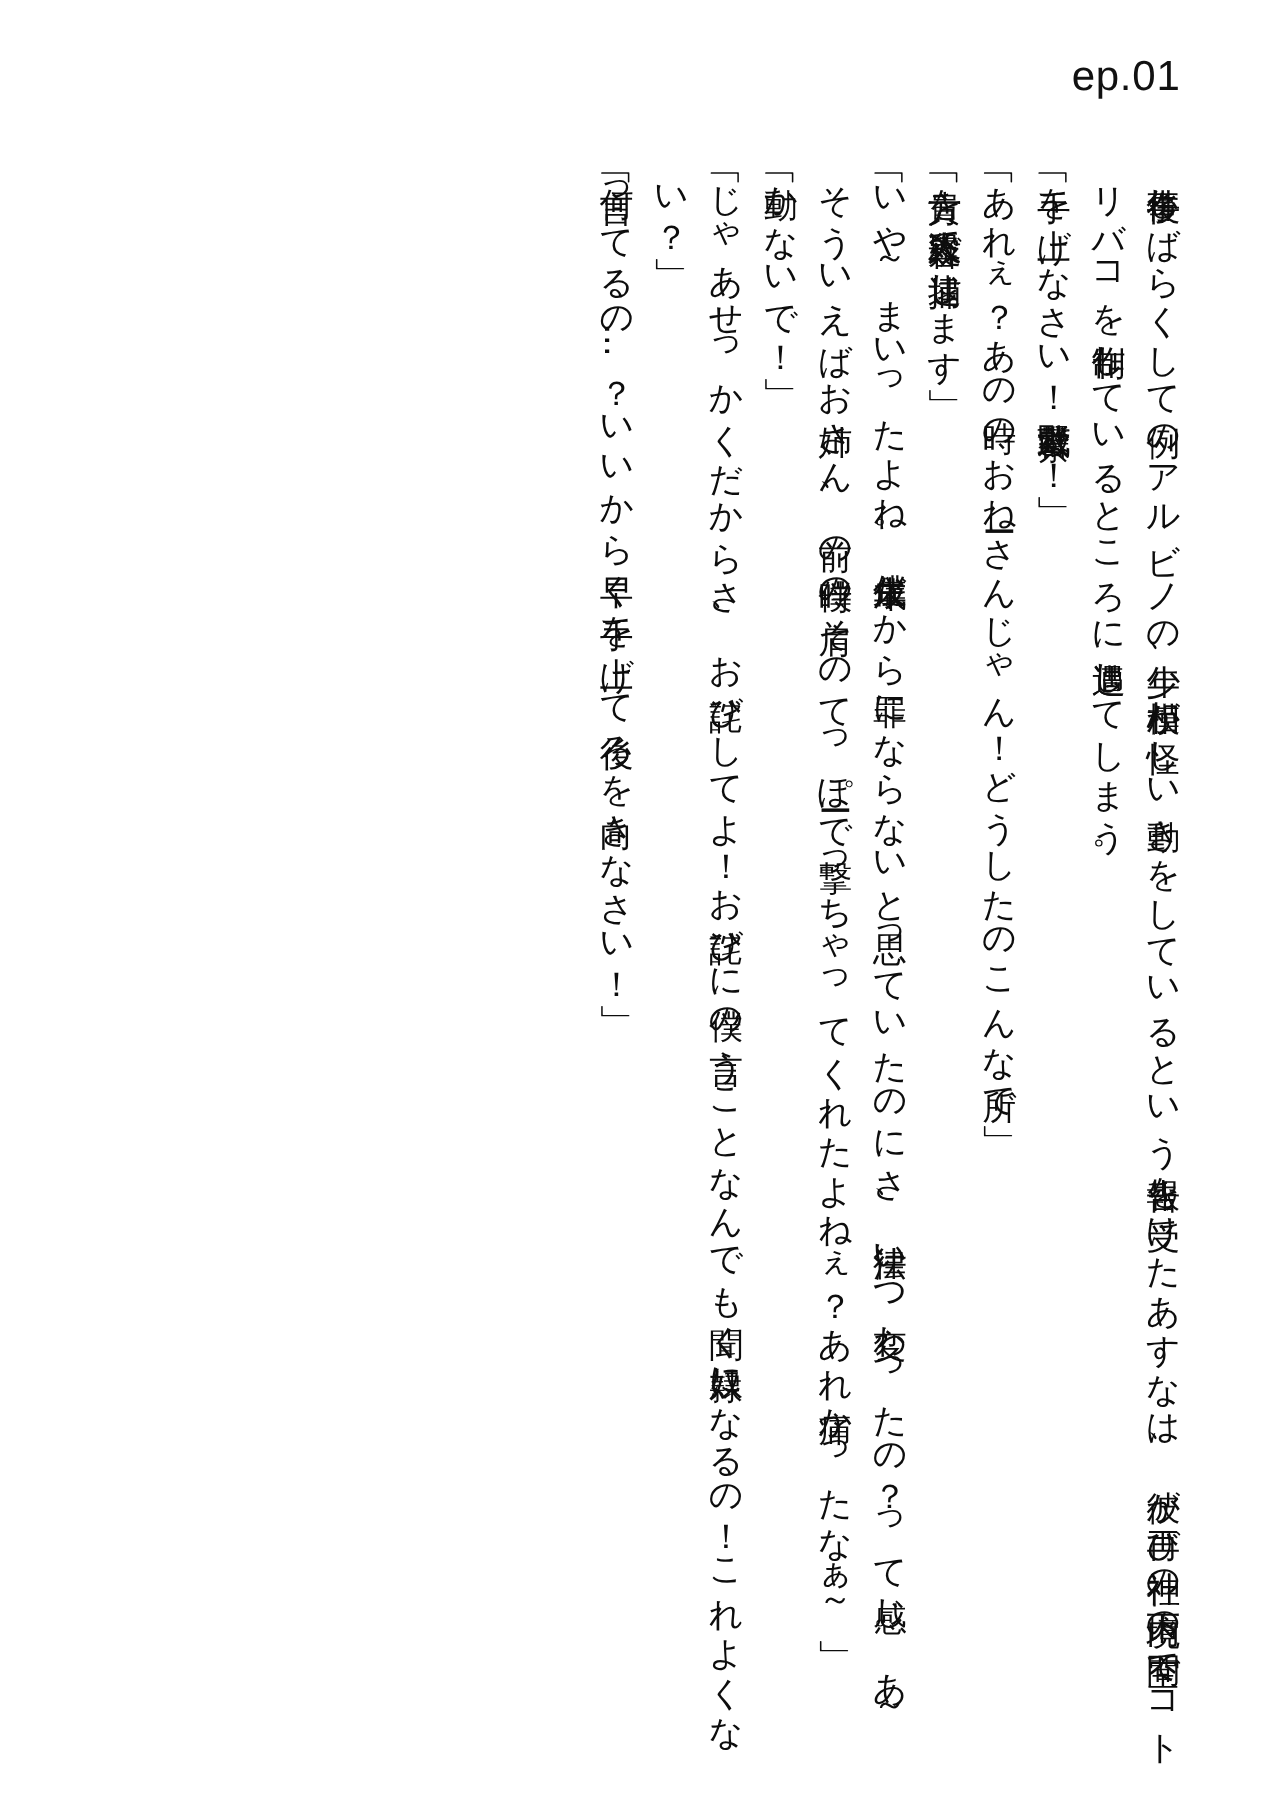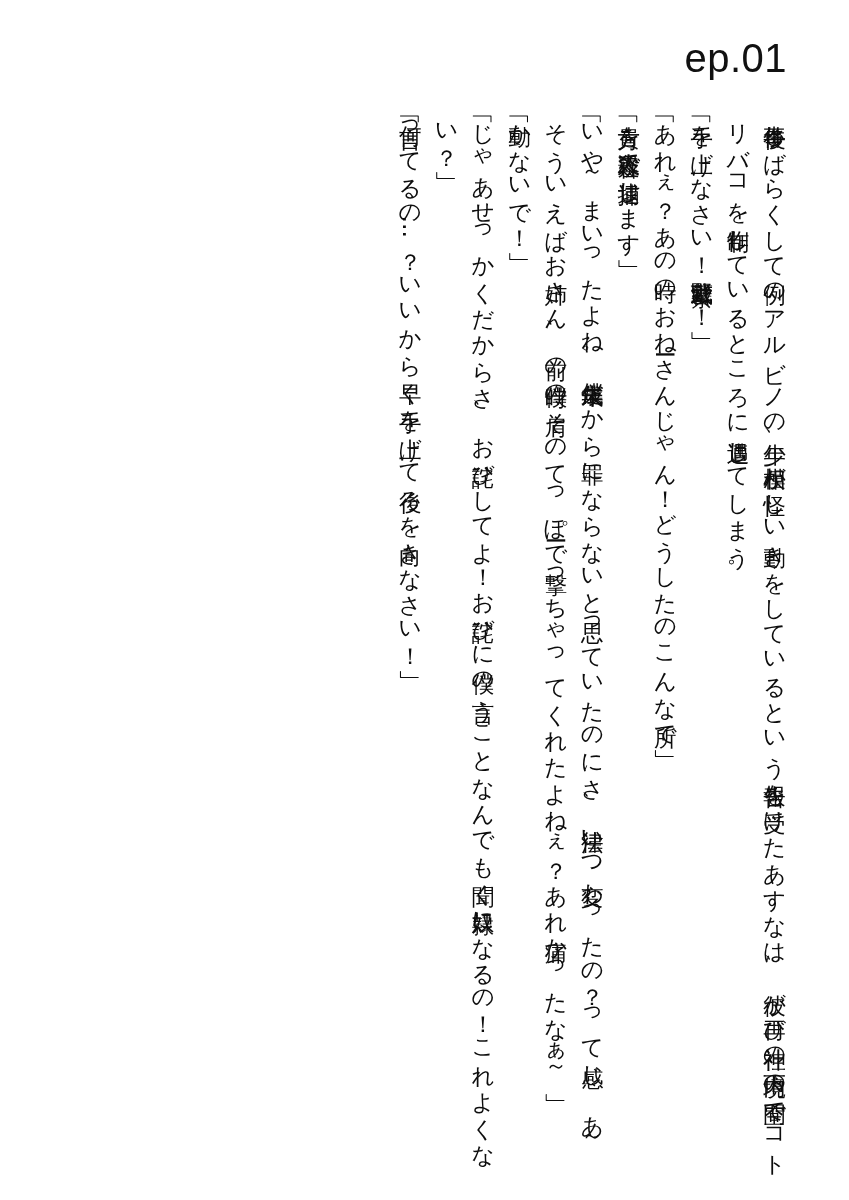--- a/index.html
+++ b/index.html
@@ -15,21 +15,21 @@
     width: 849px;
     height: 1200px;
     background: #ffffff;
     overflow: hidden;
     box-sizing: border-box;
   }
   .episode-label {
     position: absolute;
     top: 36px;
     right: 62px;
-    font-size: 40px;
+    font-size: 28px;
     line-height: 1.1;
     color: #111111;
     letter-spacing: 0.5px;
     font-family: "Liberation Sans", "DejaVu Sans", sans-serif;
     white-space: nowrap;
   }
   .vertical-body {
     position: absolute;
     top: 108px;
     right: 56px;

